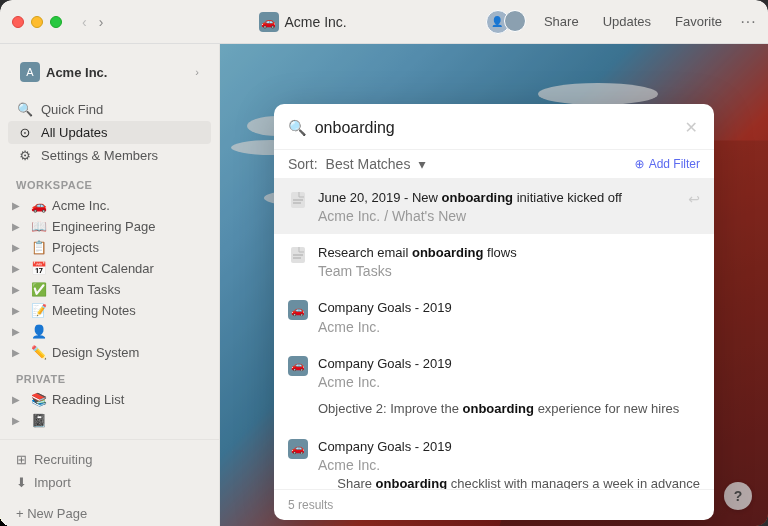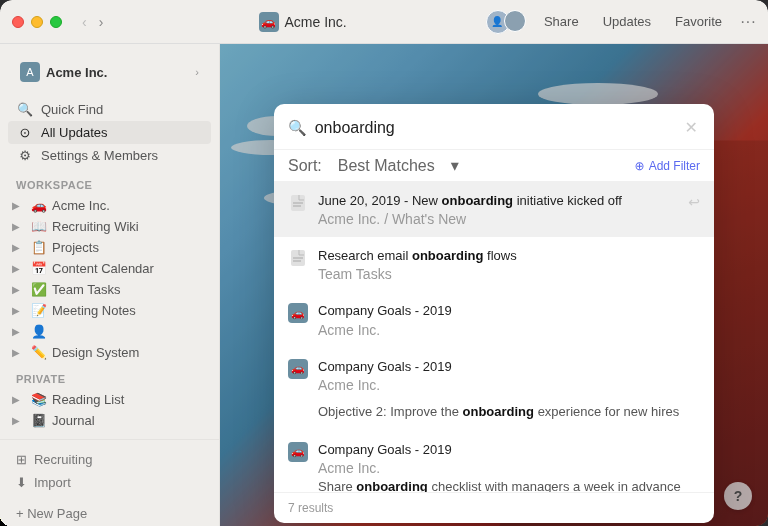--- a/index.html
+++ b/index.html
@@ -302,22 +302,22 @@
     .search-toolbar {
       display: flex;
       align-items: center;
       justify-content: space-between;
       padding: 6px 14px;
       border-bottom: 1px solid #f0f0f0;
     }
     .sort-btn {
       display: flex;
       align-items: center;
-      gap: 16px;
-      font-size: 16px;
+      gap: 8px;
+      font-size: 14px;
       color: #666;
       cursor: pointer;
     }
     .add-filter-btn {
       display: flex;
       align-items: center;
       gap: 4px;
       font-size: 12px;
       color: #5b6af0;
       cursor: pointer;
@@ -468,21 +468,21 @@
       <div class="section-header">WORKSPACE</div>
 
       <div class="sidebar-item">
         <span class="sidebar-item-chevron">▶</span>
         <span class="sidebar-item-icon">🚗</span>
         <span class="sidebar-item-label">Acme Inc.</span>
       </div>
       <div class="sidebar-item">
         <span class="sidebar-item-chevron">▶</span>
         <span class="sidebar-item-icon">📖</span>
-        <span class="sidebar-item-label">Recruiting Wiki</span>
+        <span class="sidebar-item-label">Engineering Page</span>
       </div>
       <div class="sidebar-item">
         <span class="sidebar-item-chevron">▶</span>
         <span class="sidebar-item-icon">📋</span>
         <span class="sidebar-item-label">Projects</span>
       </div>
       <div class="sidebar-item">
         <span class="sidebar-item-chevron">▶</span>
         <span class="sidebar-item-icon">📅</span>
         <span class="sidebar-item-label">Content Calendar</span>
@@ -509,21 +509,20 @@
 
       <div class="section-header">PRIVATE</div>
       <div class="sidebar-item">
         <span class="sidebar-item-chevron">▶</span>
         <span class="sidebar-item-icon">📚</span>
         <span class="sidebar-item-label">Reading List</span>
       </div>
       <div class="sidebar-item">
         <span class="sidebar-item-chevron">▶</span>
         <span class="sidebar-item-icon">📓</span>
-        <span class="sidebar-item-label">Journal</span>
       </div>
 
       <div class="sidebar-bottom">
         <div class="sidebar-bottom-item">
           <span>⊞</span>
           <span>Recruiting</span>
         </div>
         <div class="sidebar-bottom-item">
           <span>⬇</span>
           <span>Import</span>
@@ -624,30 +623,30 @@
               </div>
             </div>
 
             <div class="result-item">
               <div class="result-icon">
                 <div class="acme-icon" style="font-size:11px;">🚗</div>
               </div>
               <div class="result-content">
                 <div class="result-title">Company Goals - 2019</div>
                 <div class="result-path">Acme Inc.</div>
-                <div class="result-title" style="margin-top:2px; color:#555;">
+                <div class="result-title" style="margin-top:2px; color:#555;text-align:right;">
                   Share <strong>onboarding</strong> checklist with managers a week in advance
                 </div>
               </div>
             </div>
 
           </div>
 
           <div class="search-footer">
-            <span>7 results</span>
+            <span>5 results</span>
           </div>
         </div>
       </div>
 
       <div class="help-btn">?</div>
     </div>
   </div>
 </div>
 
 </body></html>

